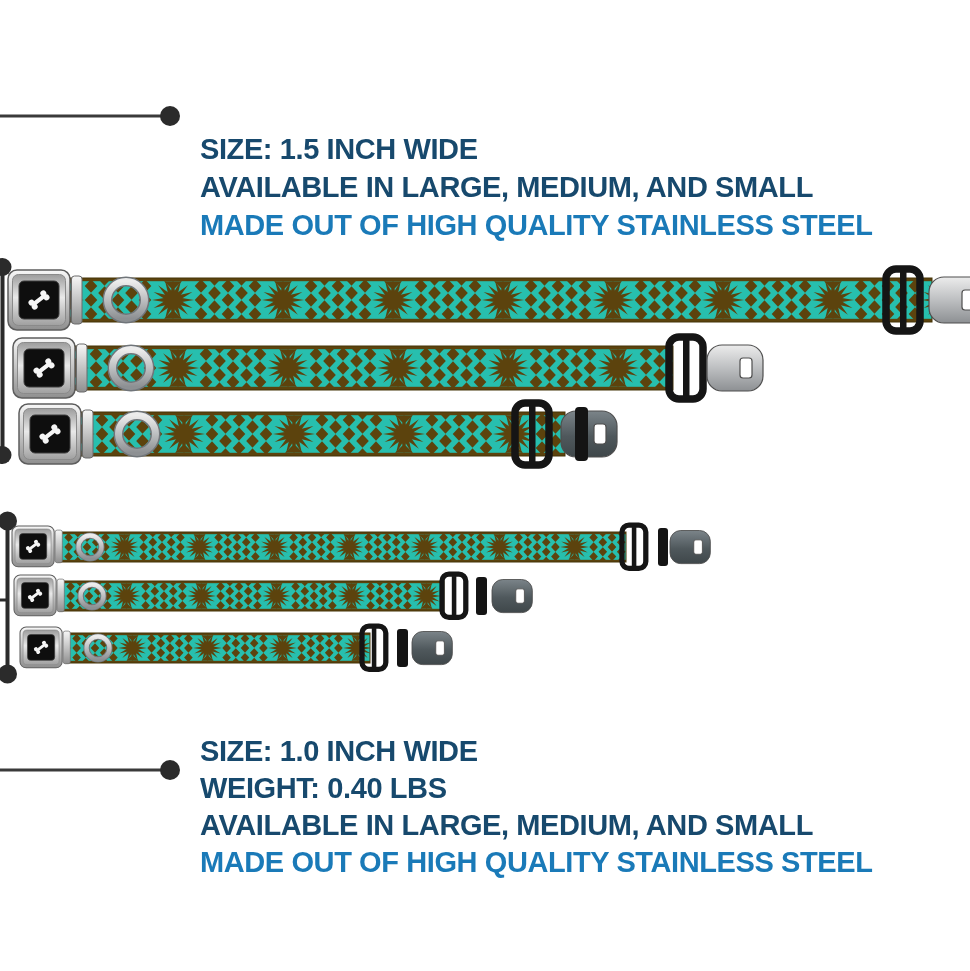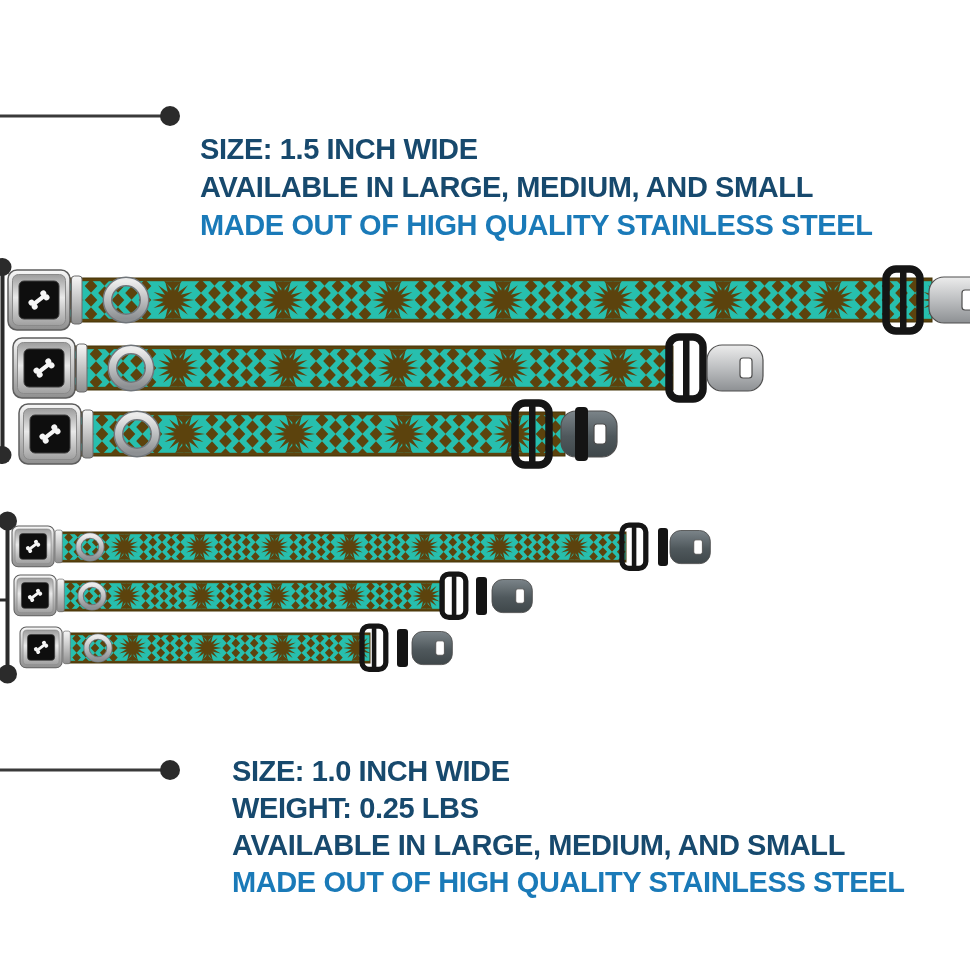--- a/index.html
+++ b/index.html
@@ -2,21 +2,21 @@
 <html><head>
 <meta charset="utf-8">
 <style>
   html,body{margin:0;padding:0;background:#ffffff;}
   .canvas{position:relative;width:970px;height:971px;background:#ffffff;overflow:hidden;
           font-family:"Liberation Sans",sans-serif;}
   .artwork{position:absolute;left:0;top:0;}
   .spec{position:absolute;left:200px;font-weight:700;font-size:29px;line-height:38px;
         color:#17496D;letter-spacing:-0.4px;white-space:nowrap;}
   #spec-top{top:87px;margin-top:43px;}
-  #spec-bottom{top:753px;line-height:37px;margin-left:32px;}
+  #spec-bottom{top:733px;line-height:37px;}
   .spec .material{color:#1A7AB8;}
   .spec span{display:block;}
 </style>
 </head>
 <body>
 
 <div class="canvas">
 
   <svg class="artwork" width="970" height="971" viewBox="0 0 970 971">
     <defs>
@@ -221,18 +221,18 @@
   </svg>
 
   <div class="spec" id="spec-top">
     <span>SIZE: 1.5 INCH WIDE</span>
     <span>AVAILABLE IN LARGE, MEDIUM, AND SMALL</span>
     <span class="material">MADE OUT OF HIGH QUALITY STAINLESS STEEL</span>
   </div>
 
   <div class="spec" id="spec-bottom">
     <span>SIZE: 1.0 INCH WIDE</span>
-    <span>WEIGHT: 0.25 LBS</span>
+    <span>WEIGHT: 0.40 LBS</span>
     <span>AVAILABLE IN LARGE, MEDIUM, AND SMALL</span>
     <span class="material">MADE OUT OF HIGH QUALITY STAINLESS STEEL</span>
   </div>
 
 </div>
 
 </body></html>

